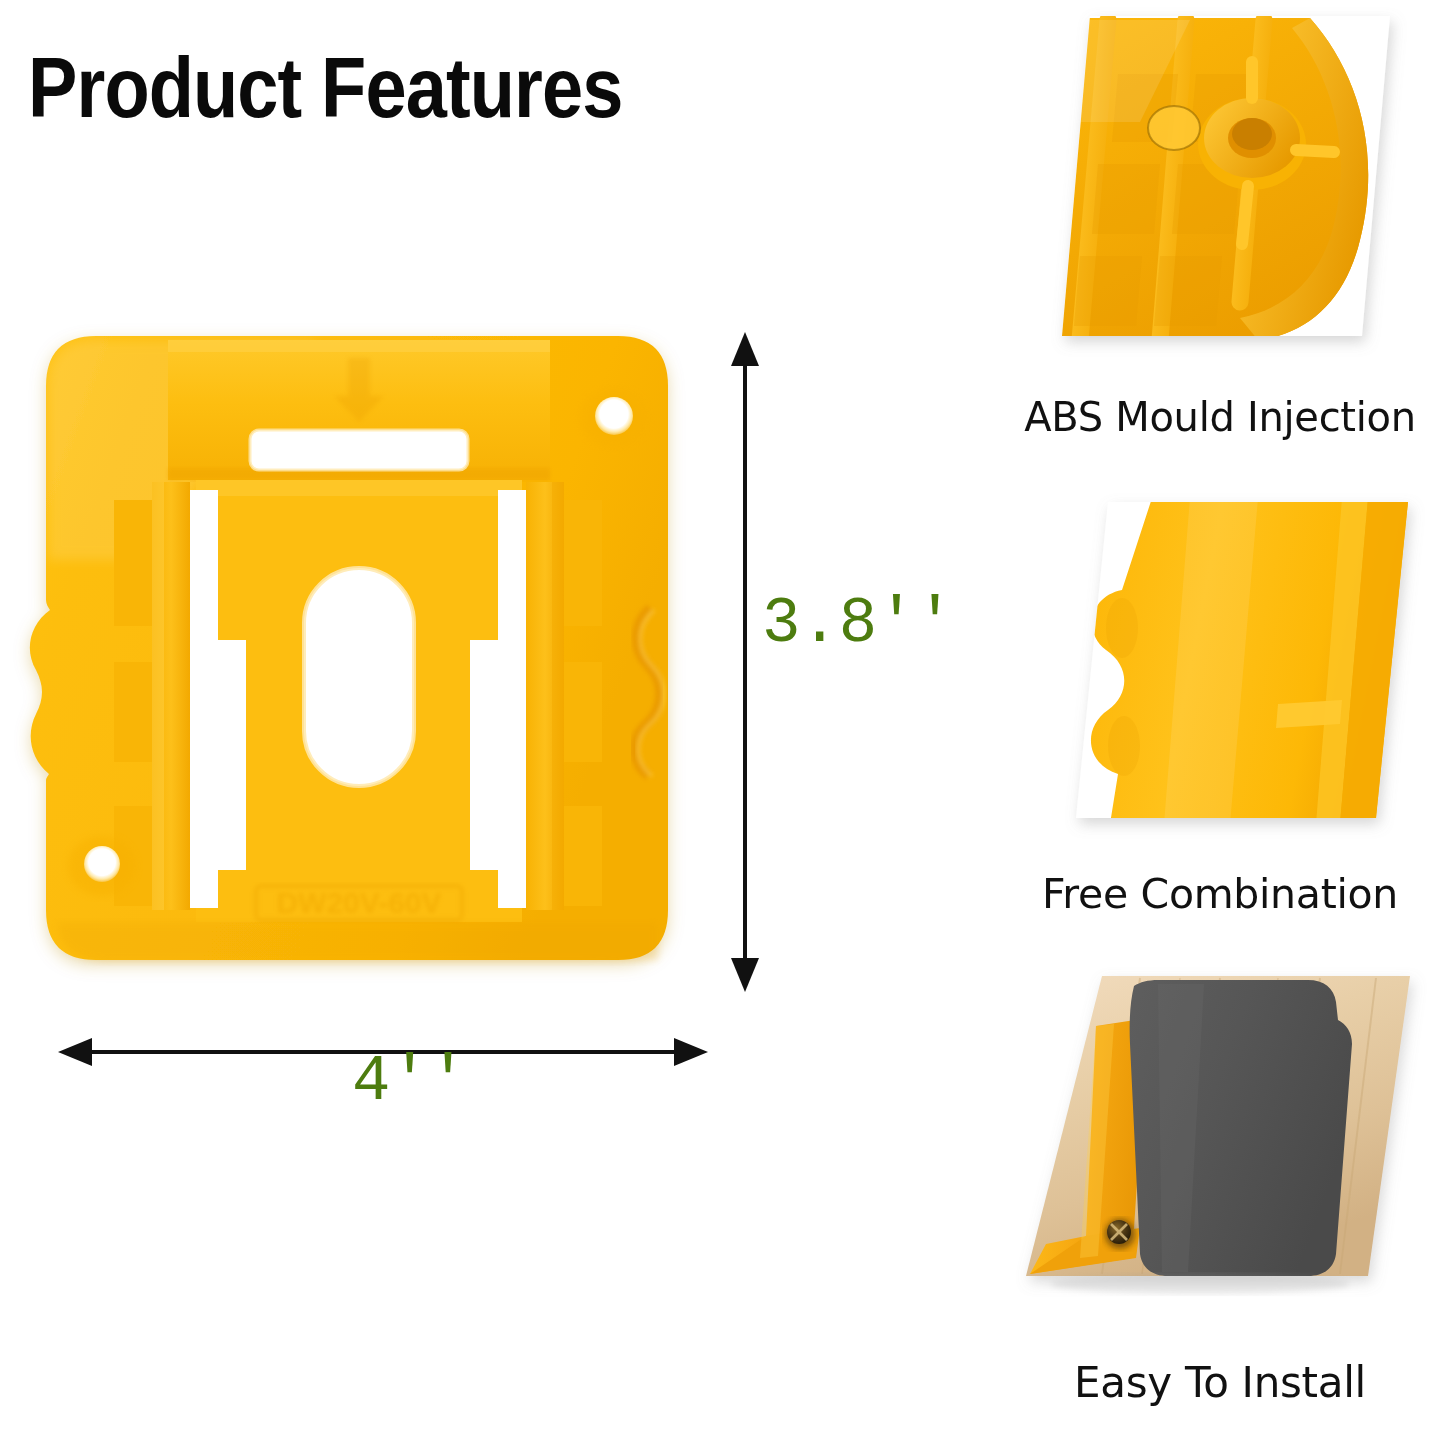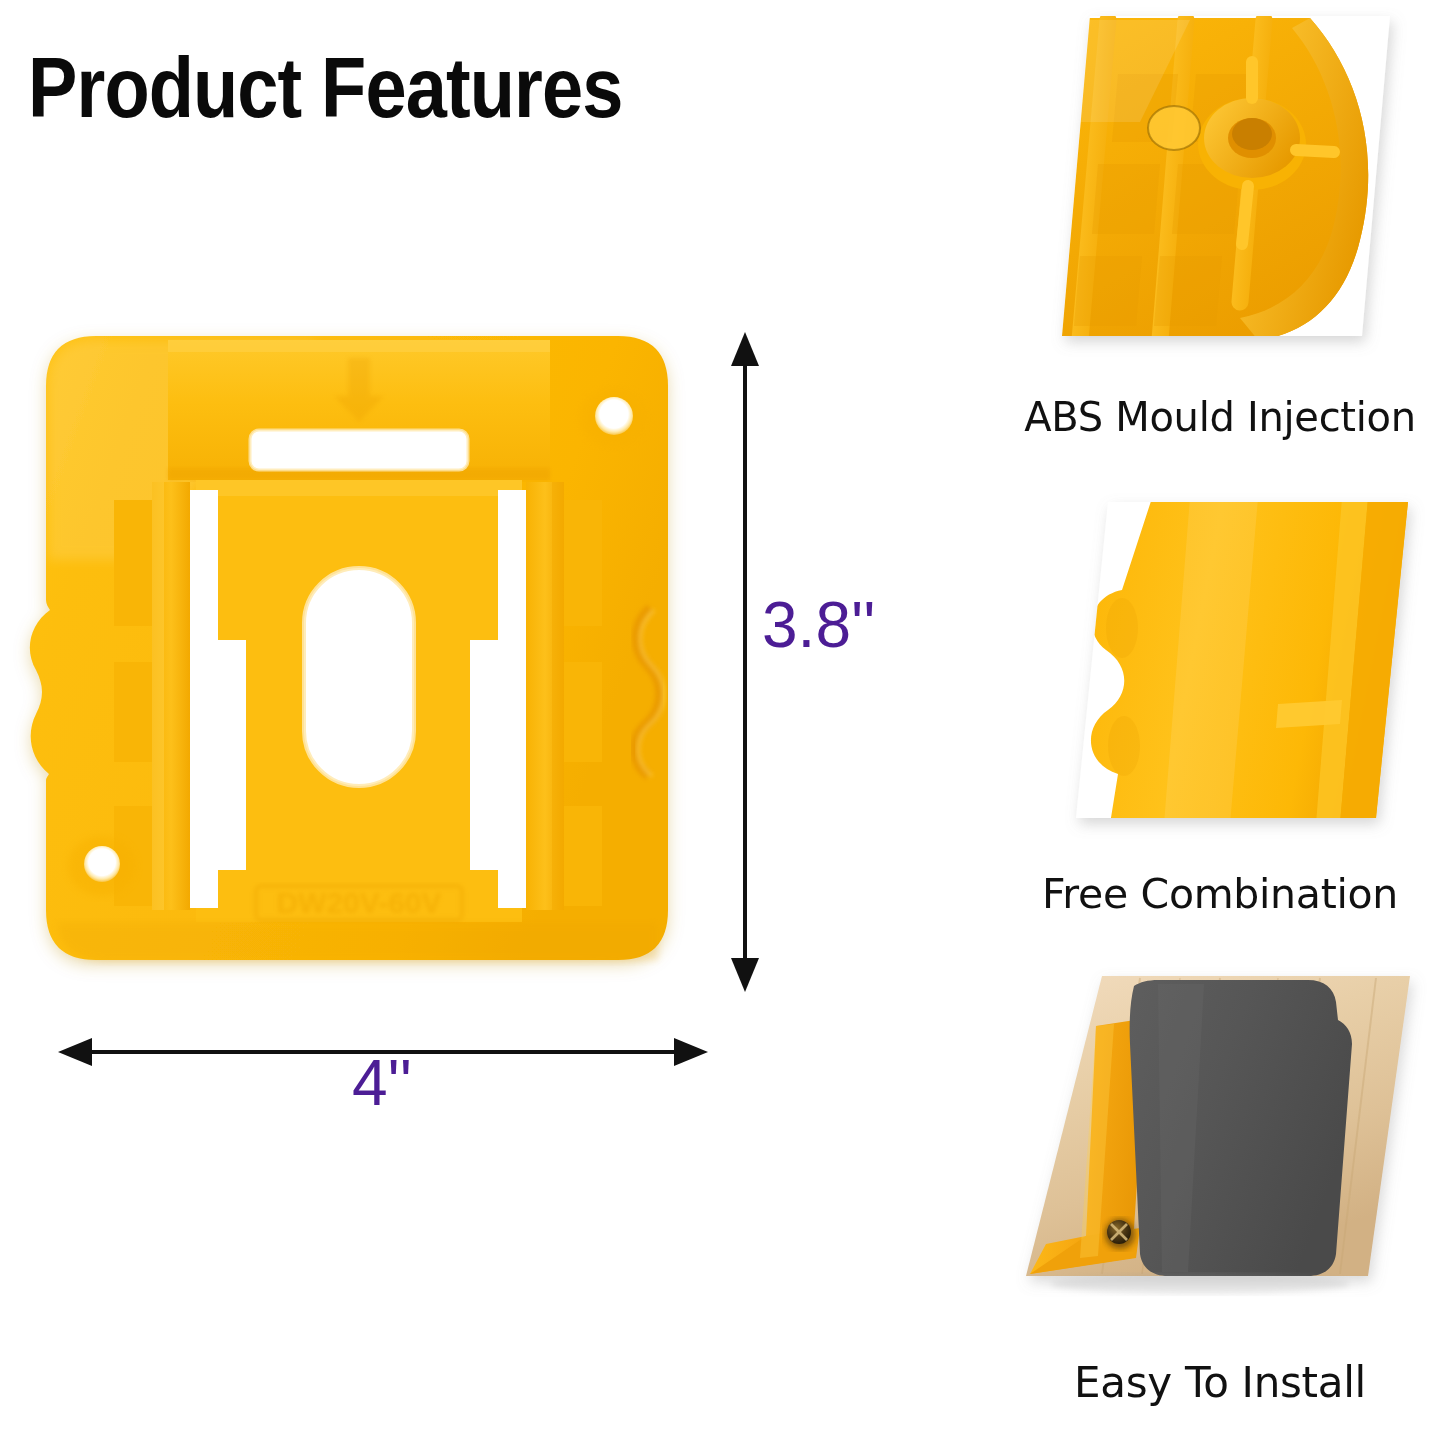--- a/index.html
+++ b/index.html
@@ -49,23 +49,23 @@
     color:#111111;
     white-space:nowrap;
     letter-spacing:-0.3px;
   }
   #panel1 .panel-label{font-size:40px;}
   #panel2 .panel-label{font-size:41px;}
   #panel3 .panel-label{font-size:42px;top:400px;}
 
   .dim-text{
     position:absolute;
-    font-family:Liberation Sans, sans-serif;
+    font-family:Liberation Mono, monospace;
     font-weight:400;
-    color:#4c1d95;
+    color:#4d7c0f;
     white-space:nowrap;
   }
   #dim-v-text{left:762px;top:588px;font-size:64px;}
   #dim-h-text{left:352px;top:1046px;font-size:64px;}
 
   svg{display:block;overflow:visible;}
 </style>
 </head>
 <body>
 

